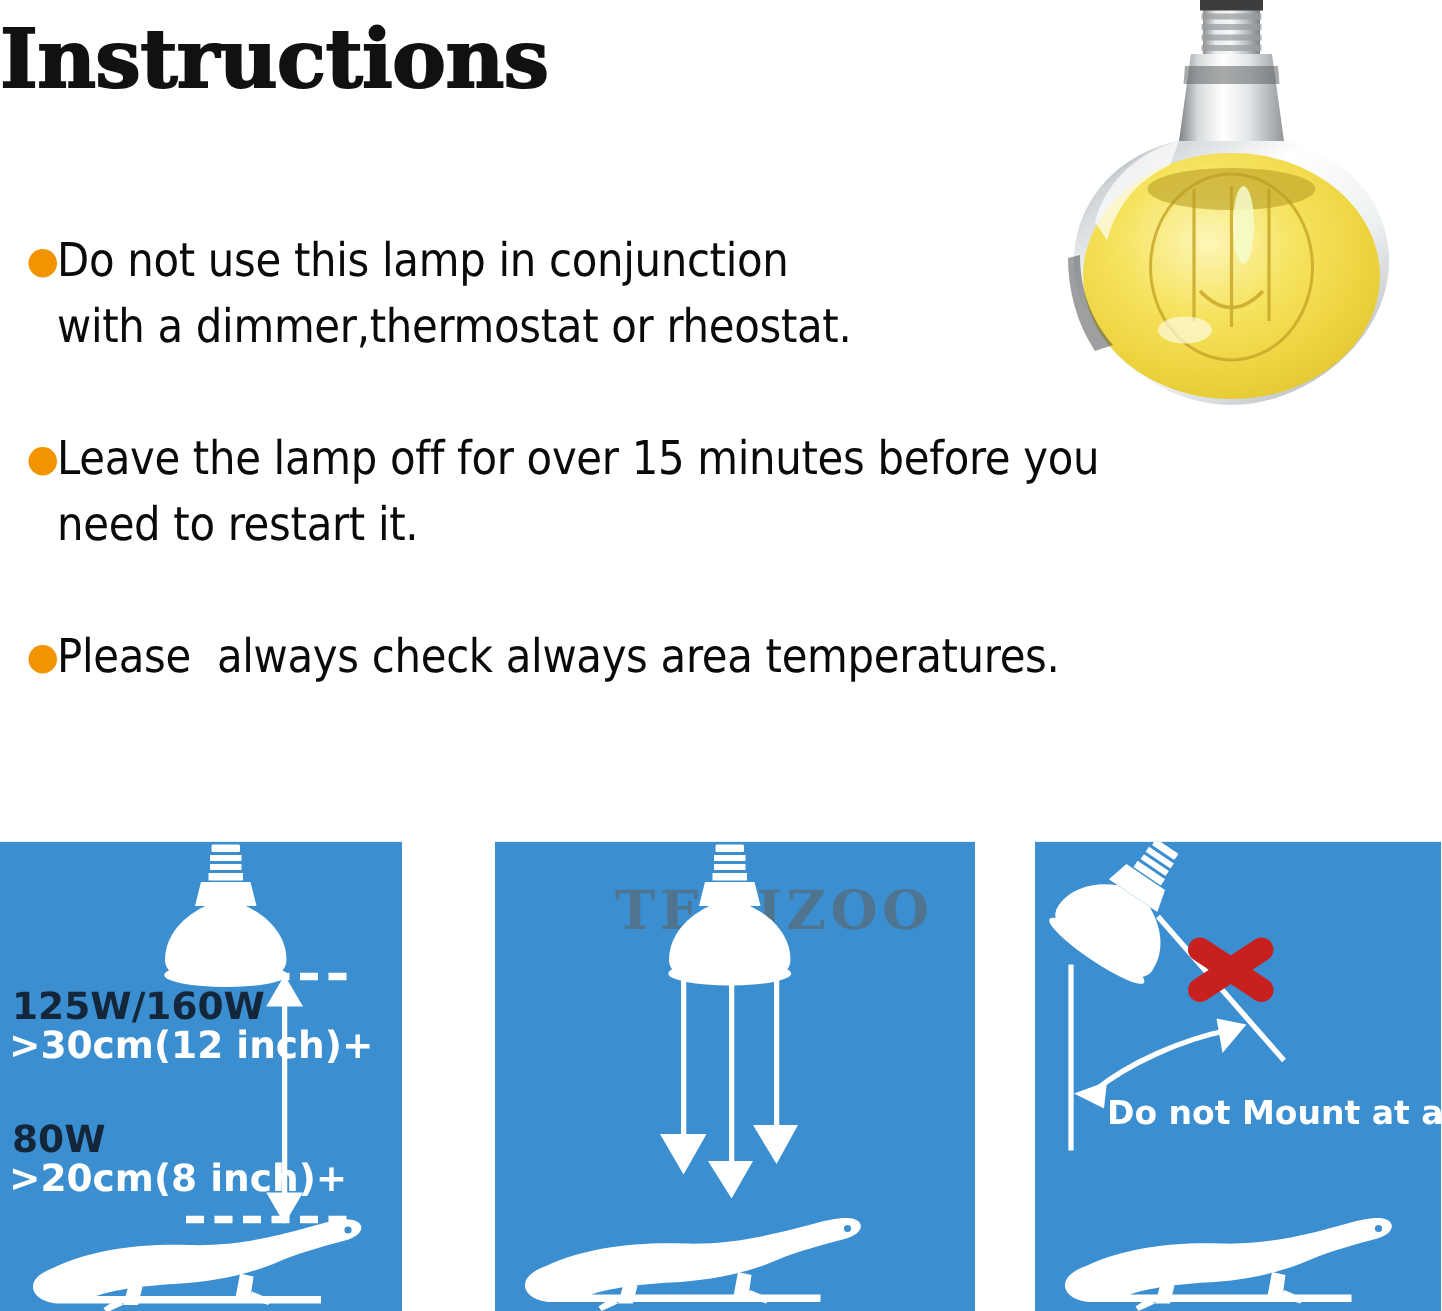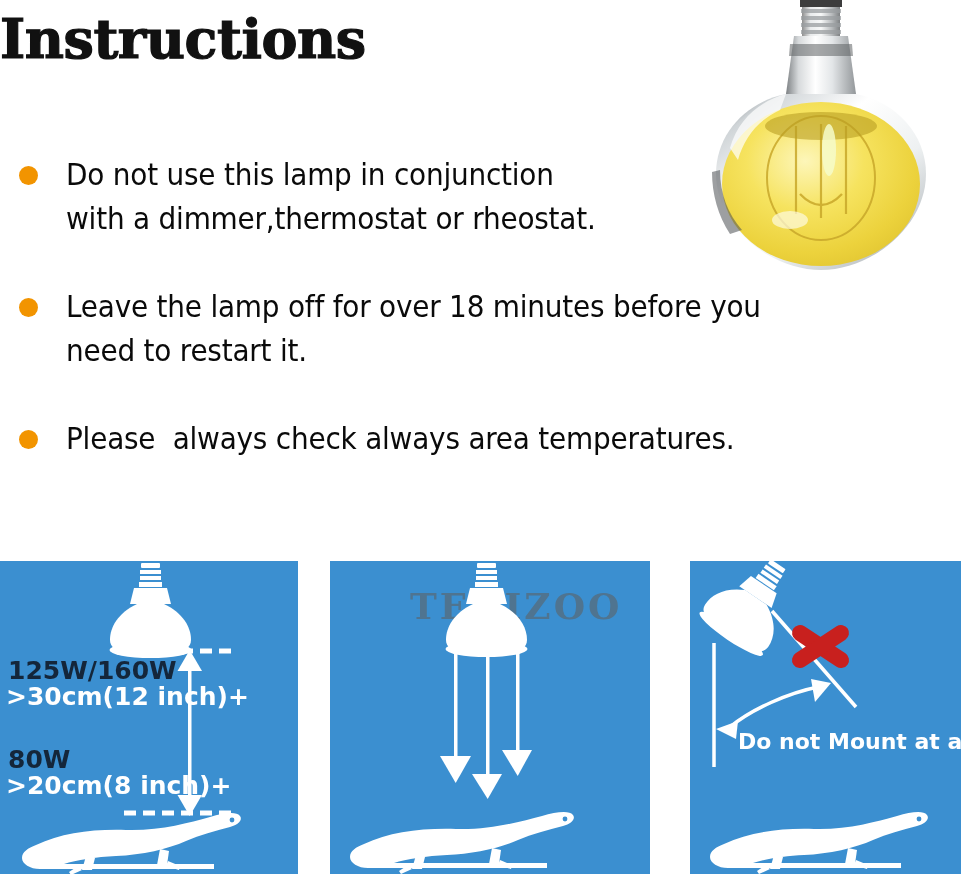--- a/index.html
+++ b/index.html
@@ -23,21 +23,21 @@
     -webkit-text-stroke:1.2px #111111;
   }
 
   
   .hero-lamp{
     position:absolute;left:690px;top:-2px;width:262px;height:282px;
   }
 
   
   .bullets{position:absolute;left:0;top:152px;width:961px;}
-  .bullet-row{position:relative;padding-left:66px;margin-bottom:26px;}
+  .bullet-row{position:relative;padding-left:38px;margin-bottom:26px;}
   .dot{
     position:absolute;left:19px;top:14px;
     width:19px;height:19px;border-radius:50%;
     background:#F29400;
   }
   .btext{
     font-family:"DejaVu Sans Condensed","DejaVu Sans", sans-serif;
     font-size:31px;
     font-weight:400;
     color:#0a0a0a;
@@ -47,21 +47,21 @@
   }
   .b1 .btext{max-width:660px;}
   .b2 .btext{max-width:905px;}
   .b3 .btext{max-width:905px;}
   .b1{margin-bottom:44px;}
   .b2{margin-bottom:44px;}
 
   
   .panels{position:absolute;left:0;top:561px;width:961px;height:313px;}
   .panel{position:absolute;top:0;height:313px;overflow:hidden;}
-  .p1{left:0;width:298px;}
+  .p1{left:0;width:268px;}
   .p2{left:330px;width:320px;}
   .p3{left:690px;width:271px;}
   .panel svg{display:block;}
 </style>
 </head>
 <body>
 
 <div class="page">
 
   <div class="title">Instructions</div>
@@ -132,21 +132,21 @@
   <div class="bullets">
 
     <div class="bullet-row b1">
       <span class="dot"></span>
       <div class="btext">Do not use this lamp in conjunction
 with a dimmer,thermostat or rheostat.</div>
     </div>
 
     <div class="bullet-row b2">
       <span class="dot"></span>
-      <div class="btext">Leave the lamp off for over 18 minutes before you
+      <div class="btext">Leave the lamp off for over 15 minutes before you
 need to restart it.</div>
     </div>
 
     <div class="bullet-row b3">
       <span class="dot"></span>
       <div class="btext">Please  always check always area temperatures.</div>
     </div>
 
   </div>
 

